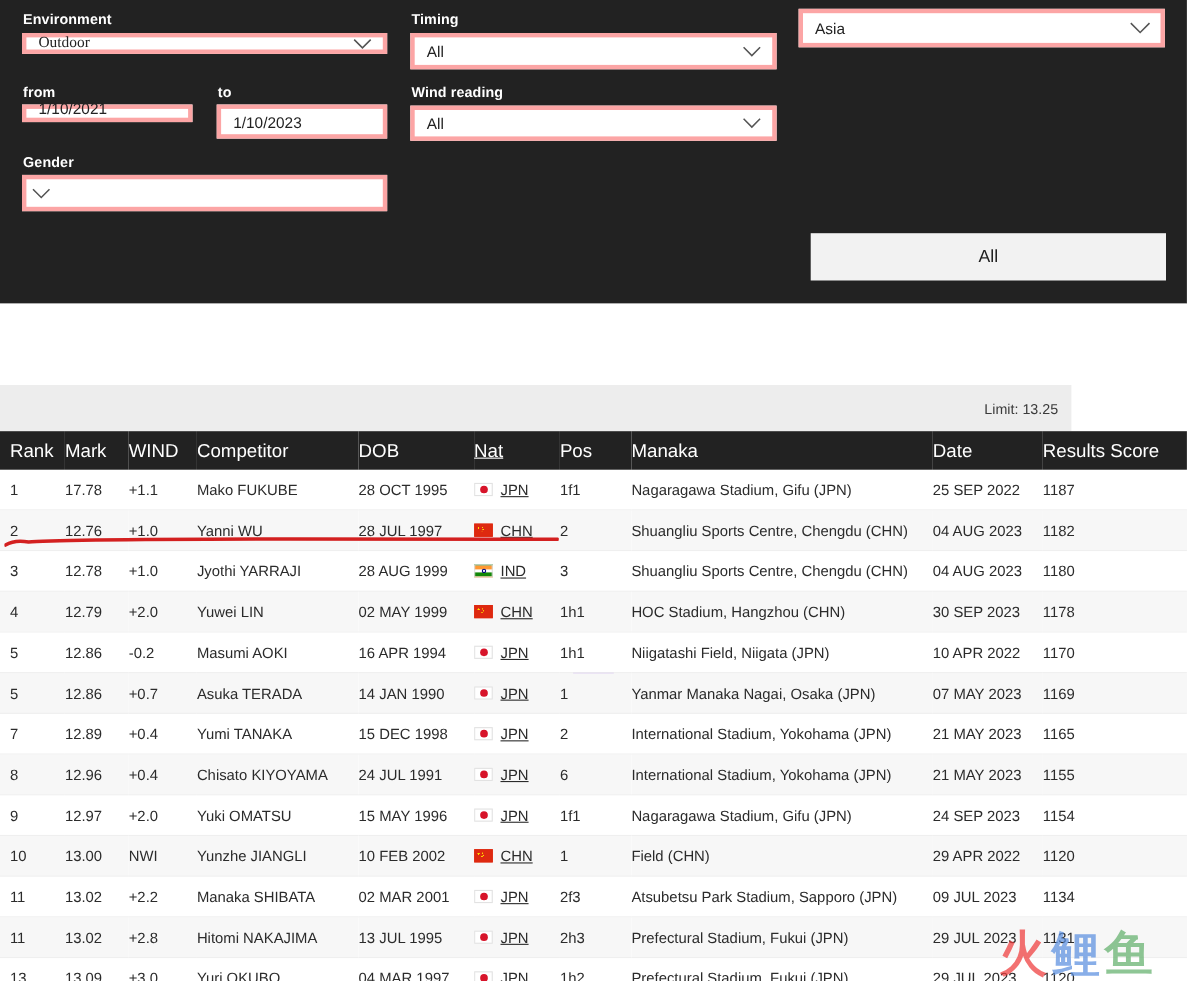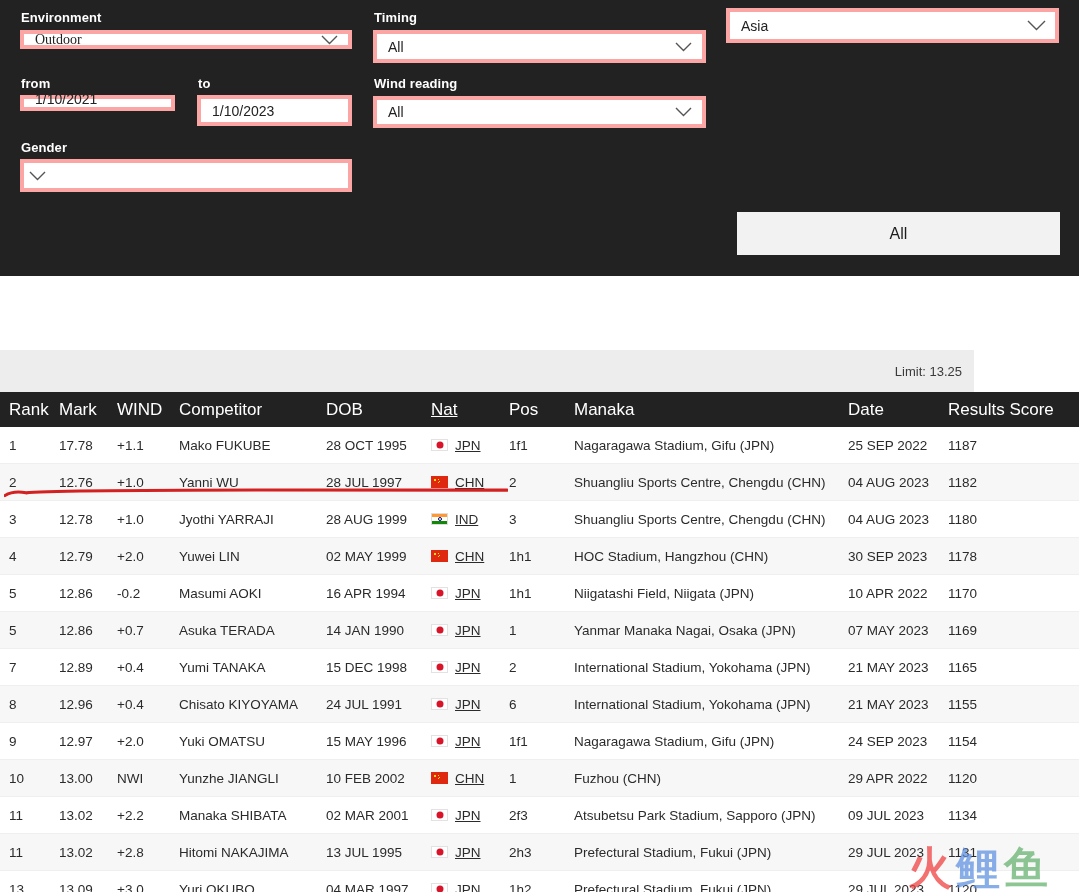--- a/index.html
+++ b/index.html
@@ -498,21 +498,21 @@
         <td class="c-wind">NWI</td>
         <td class="c-comp">Yunzhe JIANGLI</td>
         <td class="c-dob">10 FEB 2002</td>
         <td class="c-nat">
           <span class="nat-cell">
             <span class="flag flag-chn"></span>
             <span>CHN</span>
           </span>
         </td>
         <td class="c-pos">1</td>
-        <td class="c-venue">Fuzhou (CHN)</td>
+        <td class="c-venue">Field (CHN)</td>
         <td class="c-date">29 APR 2022</td>
         <td class="c-score">1120</td>
       </tr>
       <tr>
         <td class="c-rank">11</td>
         <td class="c-mark">13.02</td>
         <td class="c-wind">+2.2</td>
         <td class="c-comp">Manaka SHIBATA</td>
         <td class="c-dob">02 MAR 2001</td>
         <td class="c-nat">

